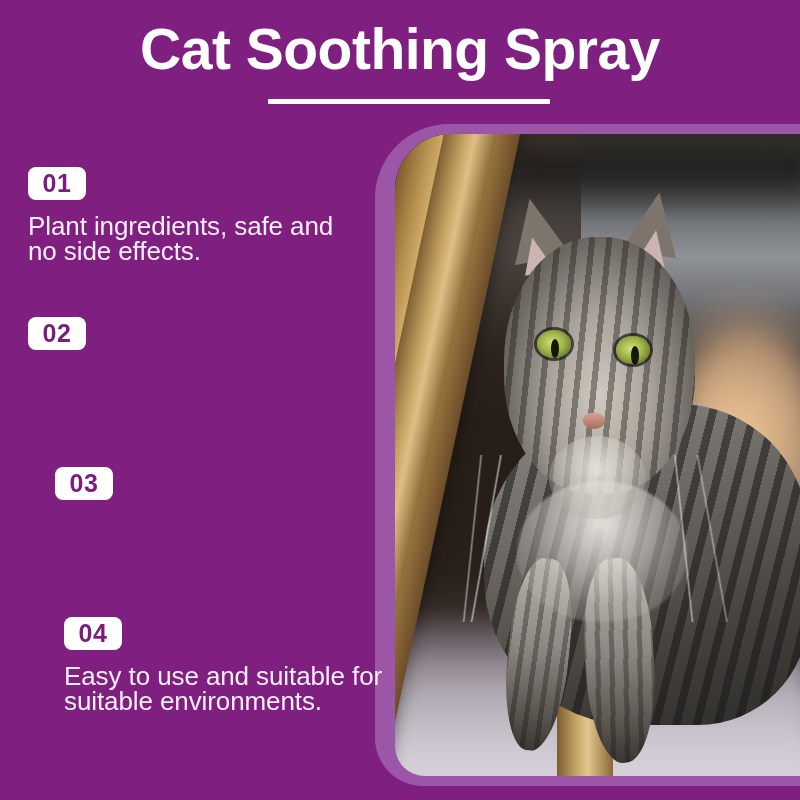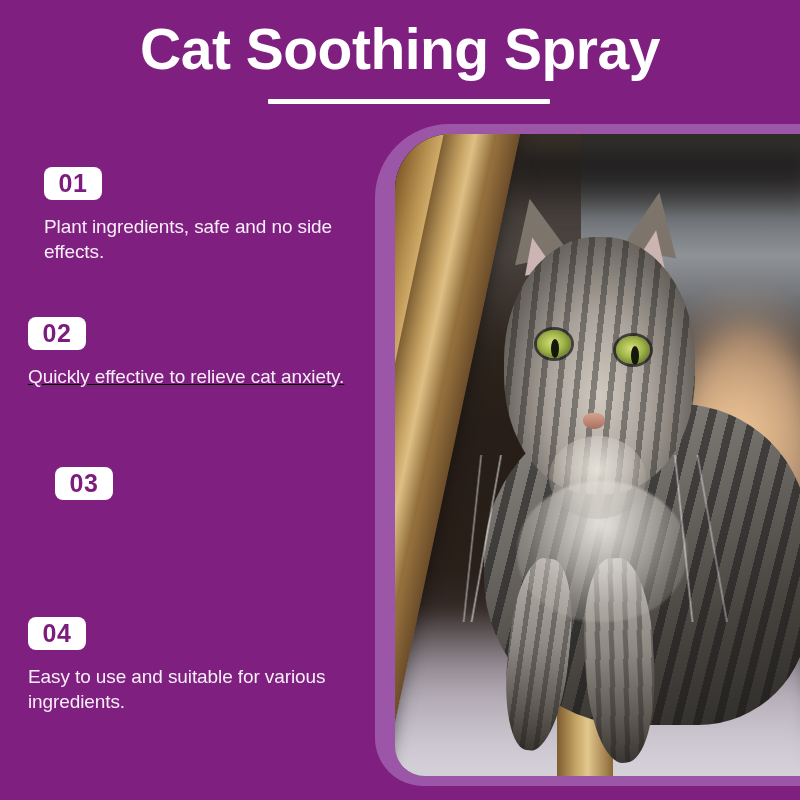--- a/index.html
+++ b/index.html
@@ -56,42 +56,42 @@
     left: 0;
     top: 160px;
     width: 380px;
     z-index: 5;
   }
   .feature {
     position: absolute;
     left: 28px;
     width: 340px;
   }
-  .feature-1 { top: 7px; margin-left: 16px; }
+  .feature-1 { top: 7px; }
   .feature-2 { top: 157px; text-decoration: underline; }
   .feature-3 { top: 307px; margin-left: 27px; }
-  .feature-4 { top: 457px; }
+  .feature-4 { top: 457px; margin-left: 36px; }
 
   .badge {
     display: inline-block;
     min-width: 36px;
     padding: 3px 11px 4px 11px;
     background: #ffffff;
     color: #7B1C7E;
     border-radius: 8px;
     font-size: 25px;
     font-weight: 700;
     line-height: 26px;
     letter-spacing: 0.5px;
     text-align: center;
   }
   .feature-text {
     margin-top: 14px;
     color: #f7eef7;
-    font-size: 19px;
+    font-size: 26px;
     line-height: 25px;
     font-weight: 400;
     letter-spacing: -0.1px;
     max-width: 336px;
   }
 
   
   .photo-frame {
     position: absolute;
     left: 375px;
@@ -394,26 +394,25 @@
 
   <div class="features">
 
     <div class="feature feature-1">
       <div class="badge">01</div>
       <div class="feature-text">Plant ingredients, safe and no side effects.</div>
     </div>
 
     <div class="feature feature-2">
       <div class="badge">02</div>
-      <div class="feature-text">Quickly effective to relieve cat anxiety.</div>
     </div>
 
     <div class="feature feature-3">
       <div class="badge">03</div>
     </div>
 
     <div class="feature feature-4">
       <div class="badge">04</div>
-      <div class="feature-text">Easy to use and suitable for various ingredients.</div>
+      <div class="feature-text">Easy to use and suitable for suitable environments.</div>
     </div>
 
   </div>
 </div>
 
 </body></html>

